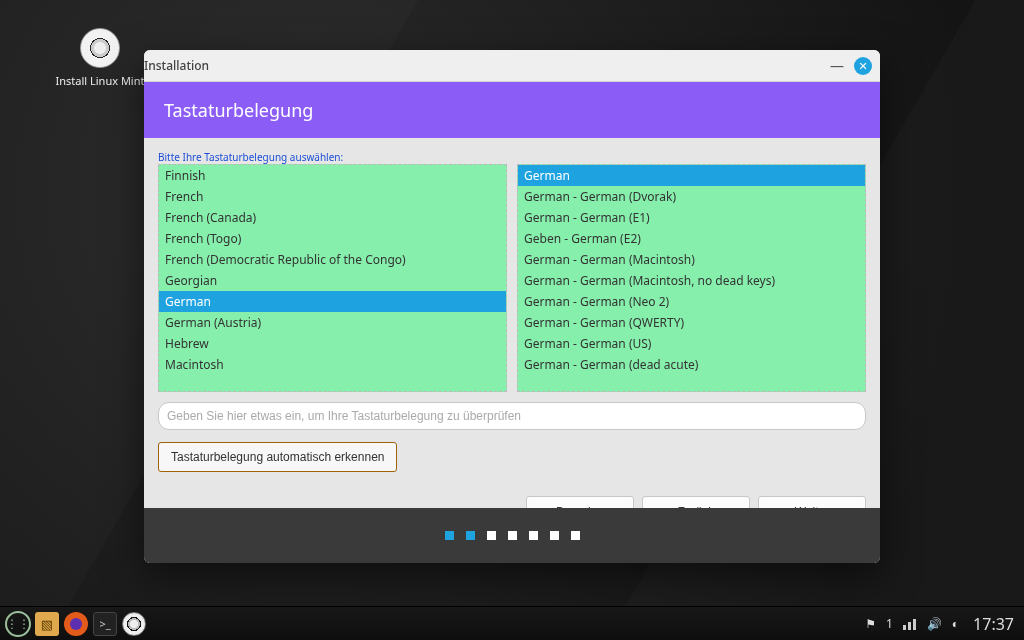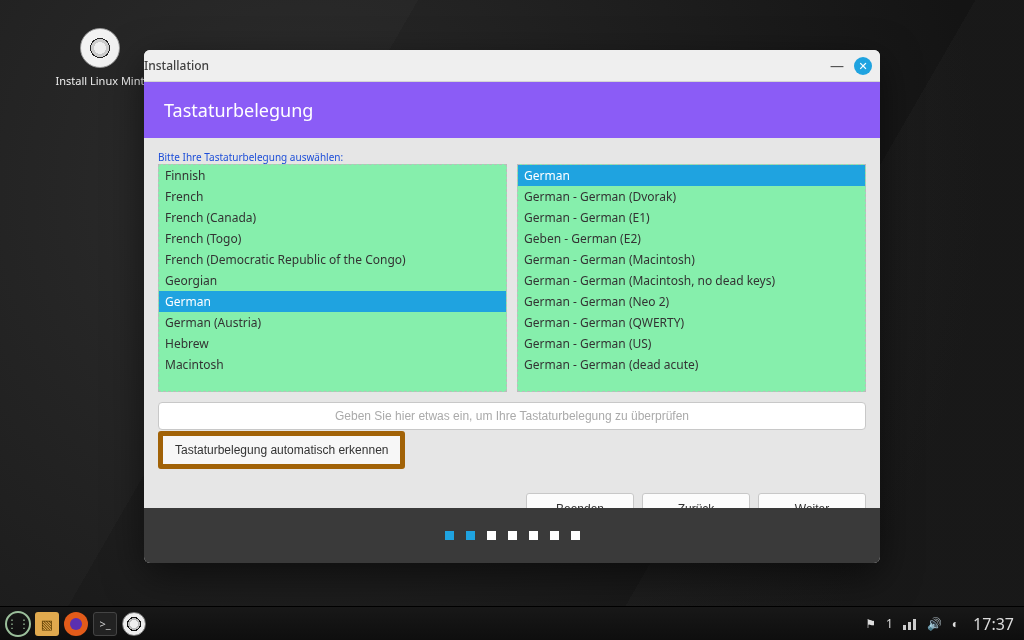--- a/index.html
+++ b/index.html
@@ -47,27 +47,27 @@
     flex: 1; height: 228px; background: #86efac; border: 1px dashed #bbb; overflow: auto;
     font-size: 12px; color: #333;
   }
   .listbox::-webkit-scrollbar { width: 10px; }
   .listbox::-webkit-scrollbar-thumb { background: #cfcfcf; border-radius: 5px; }
   .listbox .item { padding: 2px 6px; cursor: pointer; white-space: nowrap; }
   .listbox .item.selected { background: #1fa3e0; color: #fff; }
 
   .test-input {
     width: 100%; margin-top: 10px; padding: 6px 8px; font-size: 12px;
-    border: 1px solid #c8c8c8; border-radius: 4px; color: #333; background: #fff; text-align: center;
+    border: 1px solid #c8c8c8; border-radius: 11px; color: #333; background: #fff;
   }
   .test-input::placeholder { color: #aaa; }
 
   .detect-btn {
-    margin-top: 1px; padding: 7px 12px; font-size: 12px;
-    background: #f7f7f7; border: 5px solid #a16207; border-radius: 3px; cursor: pointer;
+    margin-top: 12px; padding: 7px 12px; font-size: 12px;
+    background: #f7f7f7; border: 1px solid #a16207; border-radius: 3px; cursor: pointer;
     color: #333;
   }
 
   .nav-row { display: flex; gap: 8px; justify-content: flex-end; margin-top: 24px; }
   .nav-row button {
     width: 108px; padding: 8px 0; font-size: 12px;
     background: #fcfcfc; border: 1px solid #c8c8c8; border-radius: 3px; cursor: pointer;
     color: #333;
   }
 

